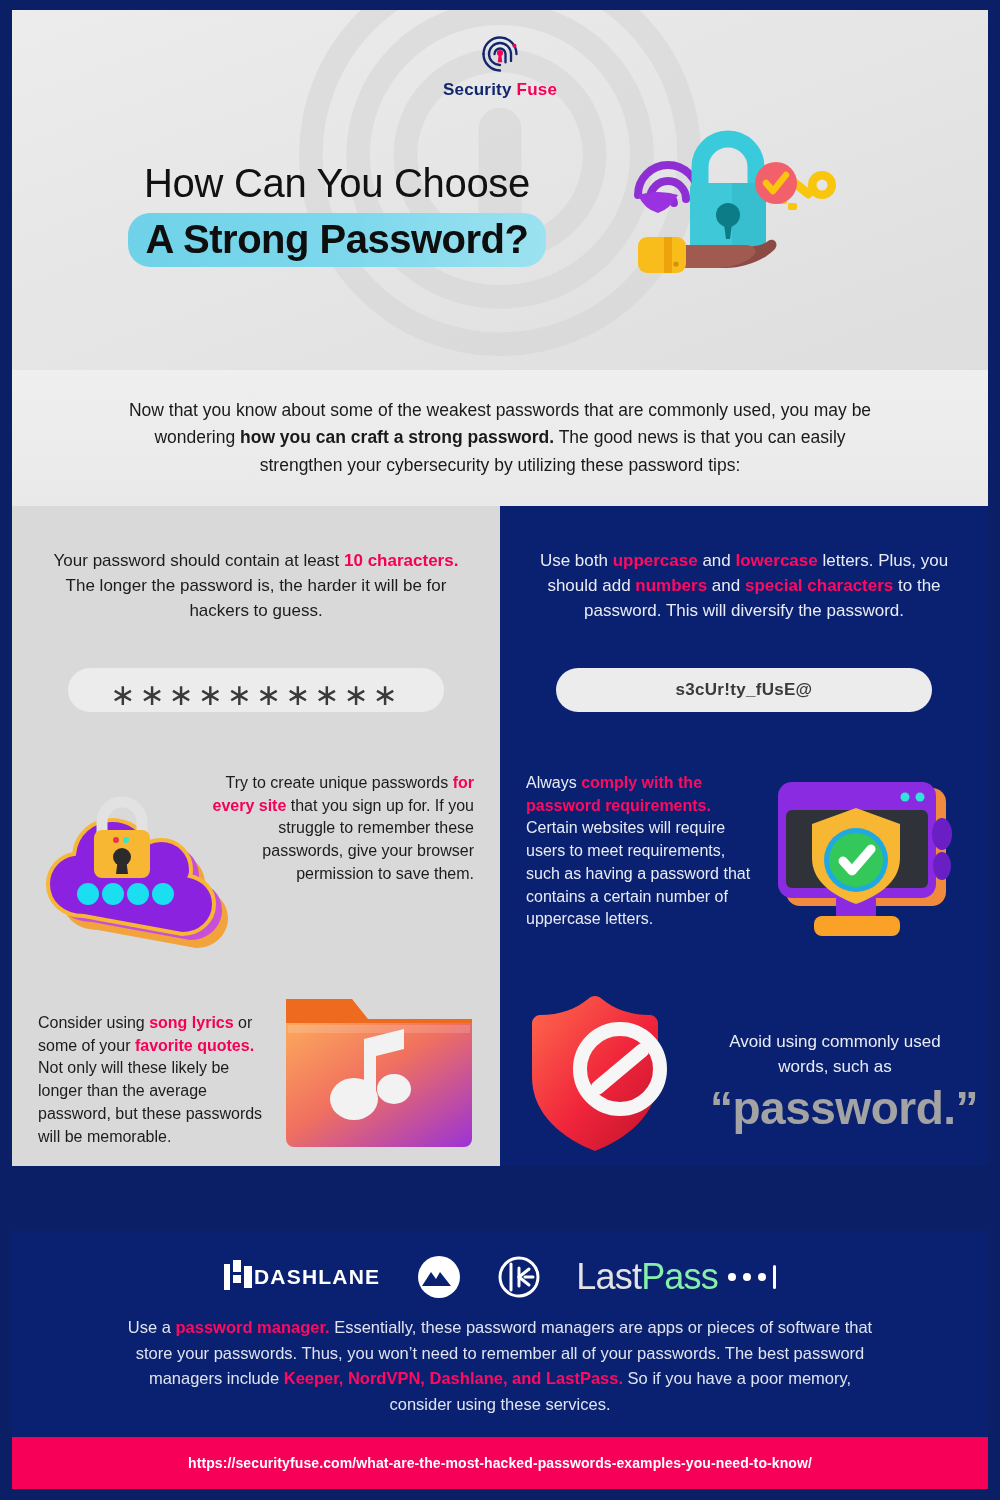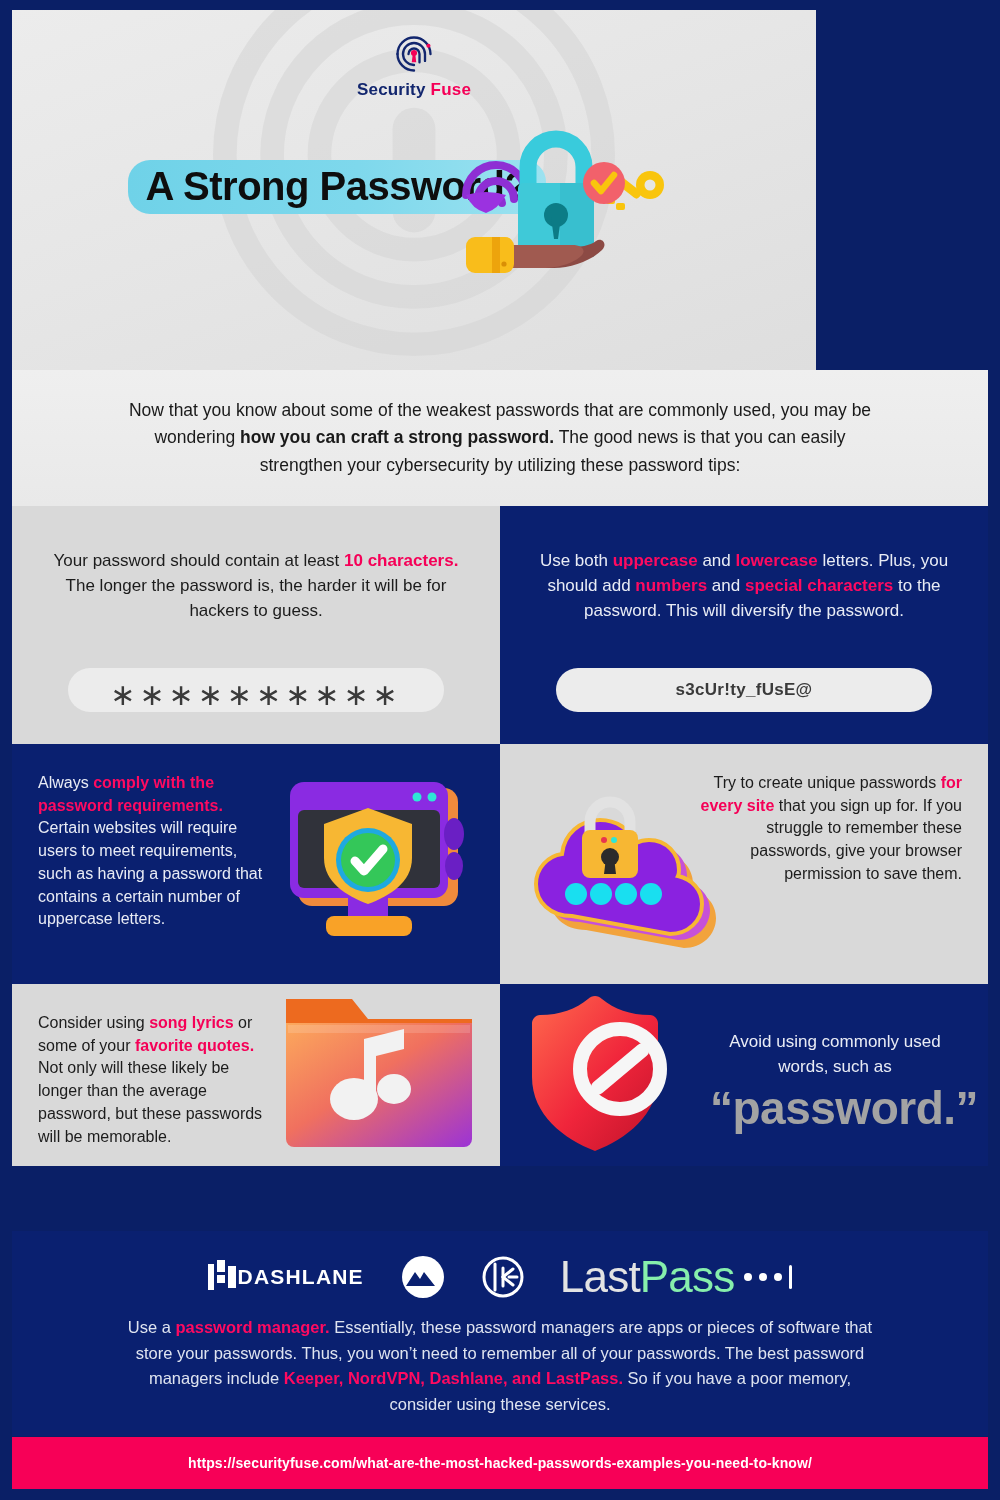--- a/index.html
+++ b/index.html
@@ -11,21 +11,21 @@
   .page {
     position: relative;
     width: 1000px; height: 1500px;
     background: #0a1f66;
     overflow: hidden;
   }
 
   
   .hero {
     position: absolute; left: 12px; top: 10px;
-    width: 804px; height: 360px;
+    width: 976px; height: 360px;
     background: linear-gradient(160deg, #ececec 0%, #e6e6e6 45%, #dedede 100%);
     overflow: hidden;
   }
   .hero-watermark {
     position: absolute; left: 50%; top: -70px;
     transform: translateX(-50%);
     width: 430px; height: 430px;
     opacity: .55;
   }
   .logo-wrap {
@@ -43,20 +43,21 @@
     position: absolute; left: 55px; top: 150px;
     width: 540px;
     text-align: center;
   }
   .hero-title .l1 {
     font-size: 40px; font-weight: 400; color: #111; letter-spacing: -.3px;
     line-height: 1.18; display:block;
   }
   .hero-title .l2 {
     display: inline-block;
+    margin-top: 6px;
     font-size: 40px; font-weight: 700; color: #0e0e0e; letter-spacing: -.5px;
     line-height: 1.2;
     background: linear-gradient(90deg, #6fd2e8 0%, #7ed8ec 55%, #9ce2f0 100%);
     border-radius: 22px;
     padding: 2px 18px 4px;
   }
   .hero-art {
     position: absolute; right: 130px; top: 115px;
     width: 230px; height: 175px;
   }
@@ -124,21 +125,21 @@
   .band {
     position: absolute; left: 12px; top: 1231px; width: 976px; height: 205px;
     background: #0a2070;
   }
   .brands {
     display: flex; align-items: center; justify-content: center; gap: 36px;
     height: 78px; padding-top: 14px;
   }
   .brand { display: flex; align-items: center; color: #fff; }
   .brand .bname { font-size: 21px; font-weight: 700; letter-spacing: 1.2px; }
-  .lastpass { font-size: 44px; font-weight: 400; letter-spacing: -.8px; color: #e3e3e3; display: flex; align-items: center; }
+  .lastpass { font-size: 36px; font-weight: 400; letter-spacing: -.8px; color: #e3e3e3; display: flex; align-items: center; }
   .lastpass .bold { font-weight: 400; color: #86efac; }
   .lp-dots { display:flex; align-items:center; gap:7px; margin-left: 10px; }
   .lp-dots i { width: 8px; height: 8px; border-radius: 50%; background: #fff; display:block; }
   .lp-dots .bar { width: 3px; height: 24px; border-radius: 2px; background: #fff; }
 
   .footer-txt {
     width: 760px; margin: 6px auto 0; text-align: center;
     font-size: 16.5px; line-height: 1.55; color: #dfe4f0;
   }
 
@@ -179,20 +180,21 @@
         <circle cx="53" cy="20" r="3" fill="#f50057"></circle>
         <path d="M32 26a4.5 4.5 0 0 1 4.5 4.5c0 1.8-1 3.2-2.4 4l1.2 9.5h-6.6l1.2-9.5c-1.4-.8-2.4-2.2-2.4-4A4.5 4.5 0 0 1 32 26z" fill="#f50057"></path>
       </svg>
       <div class="logo-text">
         <span>Security</span>
         <span class="fuse">Fuse</span>
       </div>
     </div>
 
     <div class="hero-title">
+      <span class="l1">How Can You Choose</span>
       <span class="l2">A Strong Password?</span>
     </div>
 
     <svg class="hero-art" viewBox="0 0 230 175">
 
       <g transform="translate(6,22)" fill="none" stroke="#8e2fd4" stroke-width="8" stroke-linecap="round">
         <path d="M4 48a30 30 0 0 1 60 0"></path>
         <path d="M16 52a18 18 0 0 1 36 0"></path>
         <path d="M28 56a6 6 0 0 1 12 0"></path>
       </g>
@@ -238,58 +240,58 @@
       </div>
       <div class="cell dark">
         <div class="ctext"><span>Use both </span><span class="pinkd">uppercase</span><span> and </span><span class="pinkd">lowercase</span><span> letters. Plus, you should add </span><span class="pinkd">numbers</span><span> and </span><span class="pinkd">special characters</span><span> to the password. This will diversify the password.</span></div>
         <div class="pill code">
             <span>s3cUr!ty_fUsE@</span>
           </div>
       </div>
     </div>
 
     <div class="row r2">
+      <div class="cell light">
+        <div class="half-txt right">
+          <div><span>Try to create unique passwords </span><span class="pink">for every site</span><span> that you sign up for. If you struggle to remember these passwords, give your browser permission to save them.</span></div>
+        </div>
+        <svg class="half-art art-left" viewBox="0 0 212 196">
+          <path d="M58 150c-22 0-36-14-36-32 0-16 12-28 26-30 2-20 18-34 38-34 16 0 30 9 36 23 4-2 8-3 13-3 17 0 30 13 30 30 0 2 0 4-1 6 14 3 24 14 24 28 0 17-14 30-32 30z" fill="#f2a33c" transform="translate(14,14)"></path>
+          <path d="M58 150c-22 0-36-14-36-32 0-16 12-28 26-30 2-20 18-34 38-34 16 0 30 9 36 23 4-2 8-3 13-3 17 0 30 13 30 30 0 2 0 4-1 6 14 3 24 14 24 28 0 17-14 30-32 30z" fill="#c651d8" transform="translate(8,6)"></path>
+          <path d="M58 150c-22 0-36-14-36-32 0-16 12-28 26-30 2-20 18-34 38-34 16 0 30 9 36 23 4-2 8-3 13-3 17 0 30 13 30 30 0 2 0 4-1 6 14 3 24 14 24 28 0 17-14 30-32 30z" fill="#8a22e0" stroke="#f7b733" stroke-width="4"></path>
+          <path d="M76 68V56a20 20 0 0 1 40 0v12" fill="none" stroke="#e2e2e2" stroke-width="11"></path>
+          <rect x="68" y="64" width="56" height="48" rx="8" fill="#f7b733"></rect>
+          <circle cx="90" cy="74" r="3" fill="#e8354e"></circle>
+          <circle cx="100" cy="74" r="3" fill="#2ee6d6"></circle>
+          <path d="M96 82a9 9 0 0 1 0 18 9 9 0 0 1 0-18z" fill="#2b2b2b"></path>
+          <path d="M92 92h8l2 16h-12z" fill="#2b2b2b"></path>
+          <circle cx="62" cy="128" r="11" fill="#19dff0"></circle>
+          <circle cx="87" cy="128" r="11" fill="#19dff0"></circle>
+          <circle cx="112" cy="128" r="11" fill="#19dff0"></circle>
+          <circle cx="137" cy="128" r="11" fill="#19dff0"></circle>
+        </svg>
+      </div>
       <div class="cell dark">
         <div class="half-txt">
           <div><span>Always </span><span class="pinkd">comply with the password requirements.</span><span> Certain websites will require users to meet requirements, such as having a password that contains a certain number of uppercase letters.</span></div>
         </div>
         <svg class="half-art art-right" viewBox="0 0 212 196">
           <rect x="22" y="22" width="160" height="118" rx="14" fill="#f08a3c"></rect>
           <rect x="14" y="16" width="158" height="116" rx="14" fill="#8a2be2"></rect>
           <rect x="22" y="44" width="142" height="78" rx="6" fill="#30323a"></rect>
           <circle cx="141" cy="31" r="4.5" fill="#2ee6d6"></circle>
           <circle cx="156" cy="31" r="4.5" fill="#2ee6d6"></circle>
           <ellipse cx="178" cy="68" rx="10" ry="16" fill="#6a1fc4"></ellipse>
           <ellipse cx="178" cy="100" rx="9" ry="14" fill="#6a1fc4"></ellipse>
           <rect x="72" y="132" width="40" height="22" fill="#8a2be2"></rect>
           <rect x="50" y="150" width="86" height="20" rx="8" fill="#f9a227"></rect>
           <path d="M92 42l44 16v34c0 24-22 38-44 46-22-8-44-22-44-46V58z" fill="#f7b733"></path>
           <circle cx="92" cy="94" r="32" fill="#1fa9e0"></circle>
           <circle cx="92" cy="94" r="27" fill="#34c759"></circle>
           <path d="M79 95l9 10 19-22" fill="none" stroke="#fff" stroke-width="9" stroke-linecap="round" stroke-linejoin="round"></path>
-        </svg>
-      </div>
-      <div class="cell light">
-        <div class="half-txt right">
-          <div><span>Try to create unique passwords </span><span class="pink">for every site</span><span> that you sign up for. If you struggle to remember these passwords, give your browser permission to save them.</span></div>
-        </div>
-        <svg class="half-art art-left" viewBox="0 0 212 196">
-          <path d="M58 150c-22 0-36-14-36-32 0-16 12-28 26-30 2-20 18-34 38-34 16 0 30 9 36 23 4-2 8-3 13-3 17 0 30 13 30 30 0 2 0 4-1 6 14 3 24 14 24 28 0 17-14 30-32 30z" fill="#f2a33c" transform="translate(14,14)"></path>
-          <path d="M58 150c-22 0-36-14-36-32 0-16 12-28 26-30 2-20 18-34 38-34 16 0 30 9 36 23 4-2 8-3 13-3 17 0 30 13 30 30 0 2 0 4-1 6 14 3 24 14 24 28 0 17-14 30-32 30z" fill="#c651d8" transform="translate(8,6)"></path>
-          <path d="M58 150c-22 0-36-14-36-32 0-16 12-28 26-30 2-20 18-34 38-34 16 0 30 9 36 23 4-2 8-3 13-3 17 0 30 13 30 30 0 2 0 4-1 6 14 3 24 14 24 28 0 17-14 30-32 30z" fill="#8a22e0" stroke="#f7b733" stroke-width="4"></path>
-          <path d="M76 68V56a20 20 0 0 1 40 0v12" fill="none" stroke="#e2e2e2" stroke-width="11"></path>
-          <rect x="68" y="64" width="56" height="48" rx="8" fill="#f7b733"></rect>
-          <circle cx="90" cy="74" r="3" fill="#e8354e"></circle>
-          <circle cx="100" cy="74" r="3" fill="#2ee6d6"></circle>
-          <path d="M96 82a9 9 0 0 1 0 18 9 9 0 0 1 0-18z" fill="#2b2b2b"></path>
-          <path d="M92 92h8l2 16h-12z" fill="#2b2b2b"></path>
-          <circle cx="62" cy="128" r="11" fill="#19dff0"></circle>
-          <circle cx="87" cy="128" r="11" fill="#19dff0"></circle>
-          <circle cx="112" cy="128" r="11" fill="#19dff0"></circle>
-          <circle cx="137" cy="128" r="11" fill="#19dff0"></circle>
         </svg>
       </div>
     </div>
 
     <div class="row r3">
       <div class="cell light">
         <div class="half-txt">
           <div><span>Consider using </span><span class="pink">song lyrics</span><span> or some of your </span><span class="pink">favorite quotes.</span><span> Not only will these likely be longer than the average password, but these passwords will be memorable.</span></div>
         </div>
         <svg class="half-art art-right" viewBox="0 0 212 196">

